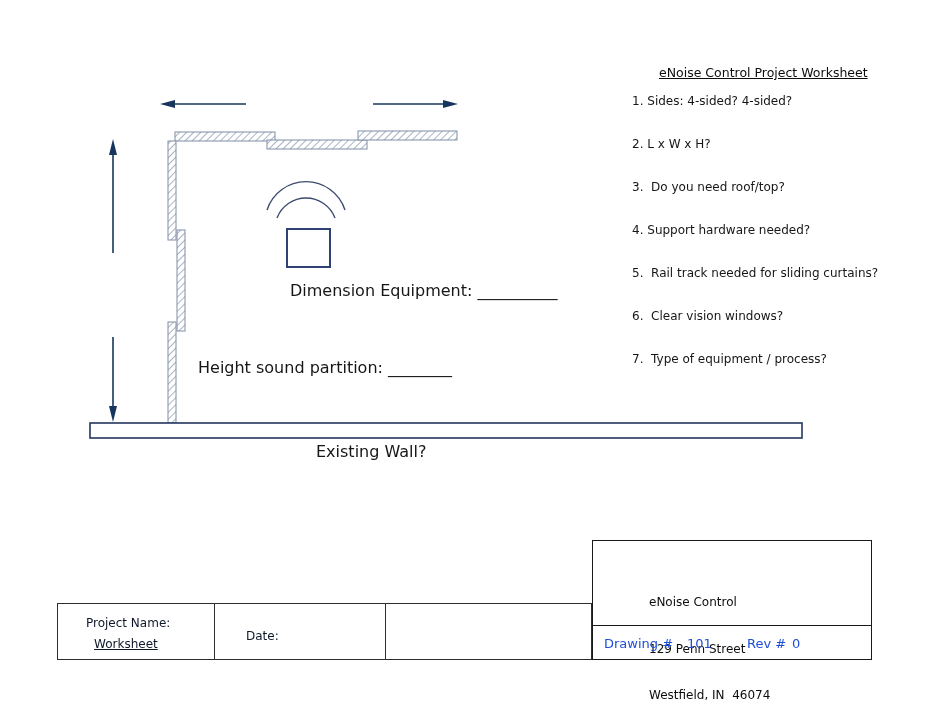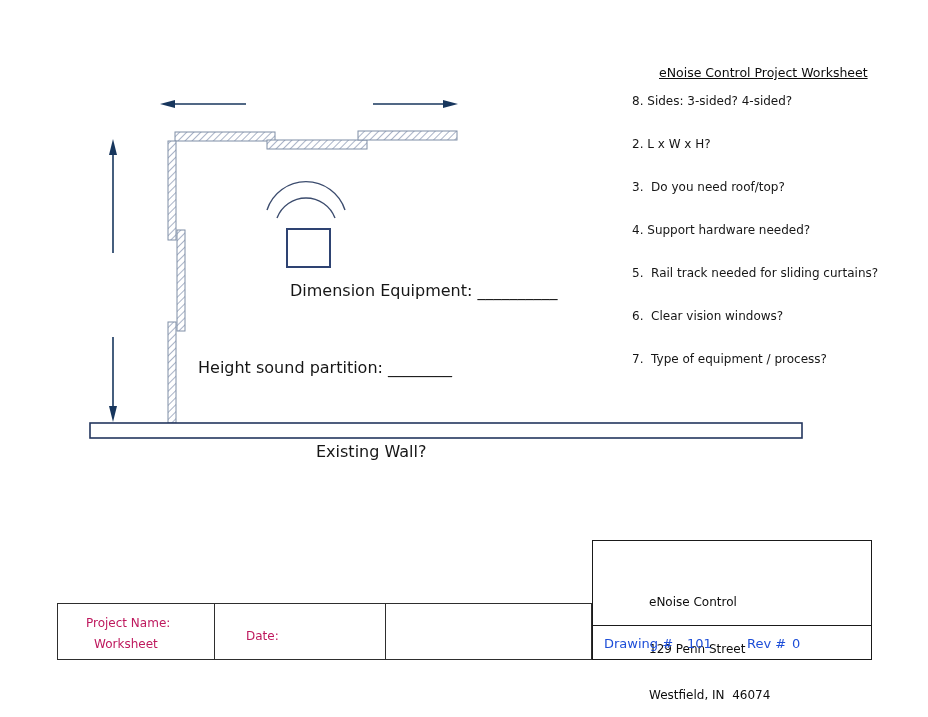--- a/index.html
+++ b/index.html
@@ -71,21 +71,21 @@
   .pt-divider {
     position: absolute;
     top: 0; bottom: 0;
     width: 0;
     border-left: 1.4px solid #2e2e2e;
   }
   .project-table span {
     position: absolute;
     font-size: 12px;
     white-space: pre;
-    color: #be185d;
+    color: #0f172a;
   }
 </style>
 </head>
 <body>
 
 <div id="page">
 
   <svg class="abs" width="928" height="717" viewBox="0 0 928 717" style="left:0; top:0;">
     <defs>
       <pattern id="hatch" width="5" height="5" patternUnits="userSpaceOnUse" patternTransform="rotate(45)">
@@ -131,21 +131,21 @@
   </svg>
 
   <div class="abs label" style="left:290px; top:284px;">Dimension Equipment: __________</div>
 
   <div class="abs label" style="left:198px; top:361px;">Height sound partition: ________</div>
 
   <div class="abs label" style="left:316px; top:445px;">Existing Wall?</div>
 
   <div class="abs ws-title" style="left:619px; top:65px;">eNoise Control Project Worksheet</div>
 
-  <div class="abs question" style="left:632px; top:94px;">8. Sides: 3-sided? 4-sided?</div>
+  <div class="abs question" style="left:632px; top:94px;">1. Sides: 4-sided? 4-sided?</div>
   <div class="abs question" style="left:632px; top:137px;">2. L x W x H?</div>
   <div class="abs question" style="left:632px; top:180px;">3.  Do you need roof/top?</div>
   <div class="abs question" style="left:632px; top:223px;">4. Support hardware needed?</div>
   <div class="abs question" style="left:632px; top:266px;">5.  Rail track needed for sliding curtains?</div>
   <div class="abs question" style="left:632px; top:309px;">6.  Clear vision windows?</div>
   <div class="abs question" style="left:632px; top:352px;text-align:center;">7.  Type of equipment / process?</div>
 
   <div class="abs title-block">
     <div class="tb-address">
       <div>eNoise Control</div>
@@ -158,17 +158,17 @@
       <span style="left:154px;">Rev #</span>
       <span style="left:199px;">0</span>
     </div>
   </div>
 
   <div class="abs project-table">
     <div class="pt-divider" style="left:156px;"></div>
     <div class="pt-divider" style="left:327px;"></div>
 
     <span style="left:28px; top:12px;">Project Name:</span>
-    <span style="left:36px; top:33px;">Worksheet</span>
+    <span style="left:36px; top:33px;text-decoration:underline;">Worksheet</span>
     <span style="left:188px; top:25px;">Date:</span>
   </div>
 
 </div>
 
 </body></html>

